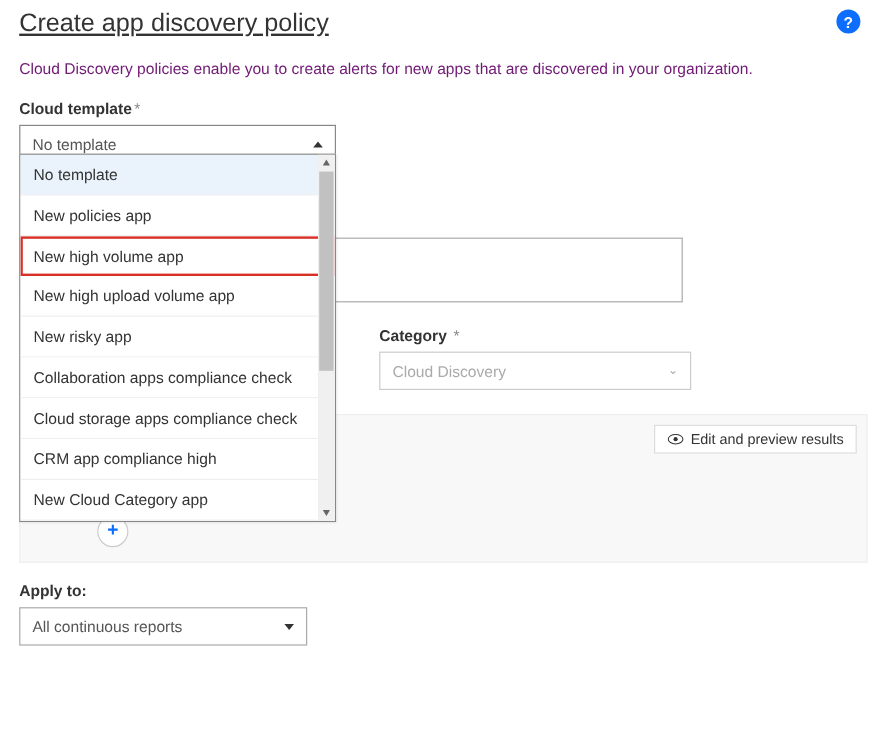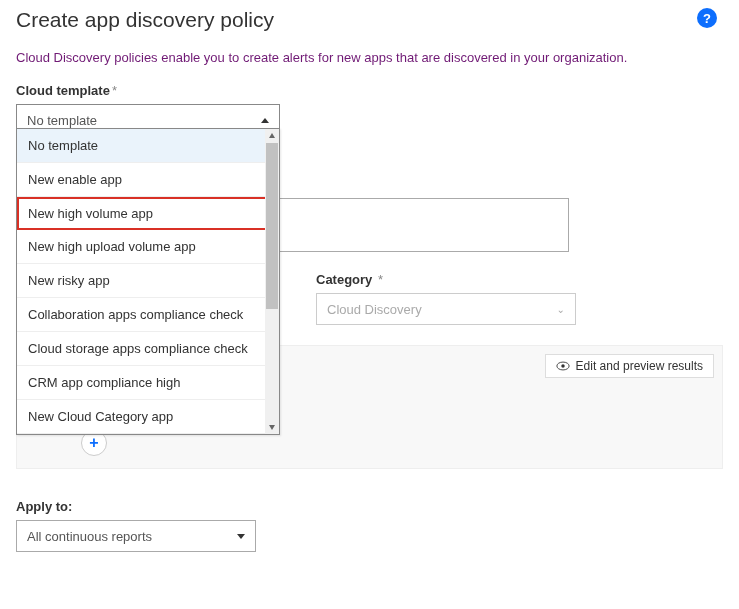--- a/index.html
+++ b/index.html
@@ -14,20 +14,21 @@
     .header-row {
       display: flex;
       justify-content: space-between;
       align-items: flex-start;
     }
     h1 {
       font-size: 21px;
       font-weight: 400;
       color: #333;
       margin-bottom: 18px;
+      text-decoration: underline;
     }
     .help-badge {
       width: 20px;
       height: 20px;
       border-radius: 50%;
       background: #0d6efd;
       color: #fff;
       display: flex;
       align-items: center;
       justify-content: center;
@@ -194,21 +195,21 @@
       border: 1px solid #ccc;
       background: #fff;
       display: flex;
       align-items: center;
       justify-content: center;
       margin-left: 52px;
       cursor: pointer;
     }
     .plus { color: #0d6efd; font-size: 16px; font-weight: bold; line-height: 1; }
     
-    .apply-section { margin-top: 30px; }
+    .apply-section { margin-top: 16px; }
     .apply-select {
       width: 240px;
       height: 32px;
       border: 1px solid #aaa;
       display: flex;
       align-items: center;
       justify-content: space-between;
       padding: 0 10px;
       font-size: 13px;
       color: #555;
@@ -278,21 +279,21 @@
       <span>All continuous reports</span>
       <span class="chevron down"></span>
     </div>
   </div>
 
 </div>
 
 <div class="dropdown">
   <div class="dd-inner">
     <div class="dd-item selected">No template</div>
-    <div class="dd-item">New enable app</div>
+    <div class="dd-item">New policies app</div>
     <div class="dd-item highlighted">New high volume app</div>
     <div class="dd-item">New high upload volume app</div>
     <div class="dd-item">New risky app</div>
     <div class="dd-item">Collaboration apps compliance check</div>
     <div class="dd-item">Cloud storage apps compliance check</div>
     <div class="dd-item">CRM app compliance high</div>
     <div class="dd-item">New Cloud Category app</div>
 
   </div>
   <div class="dd-scrollbar">

